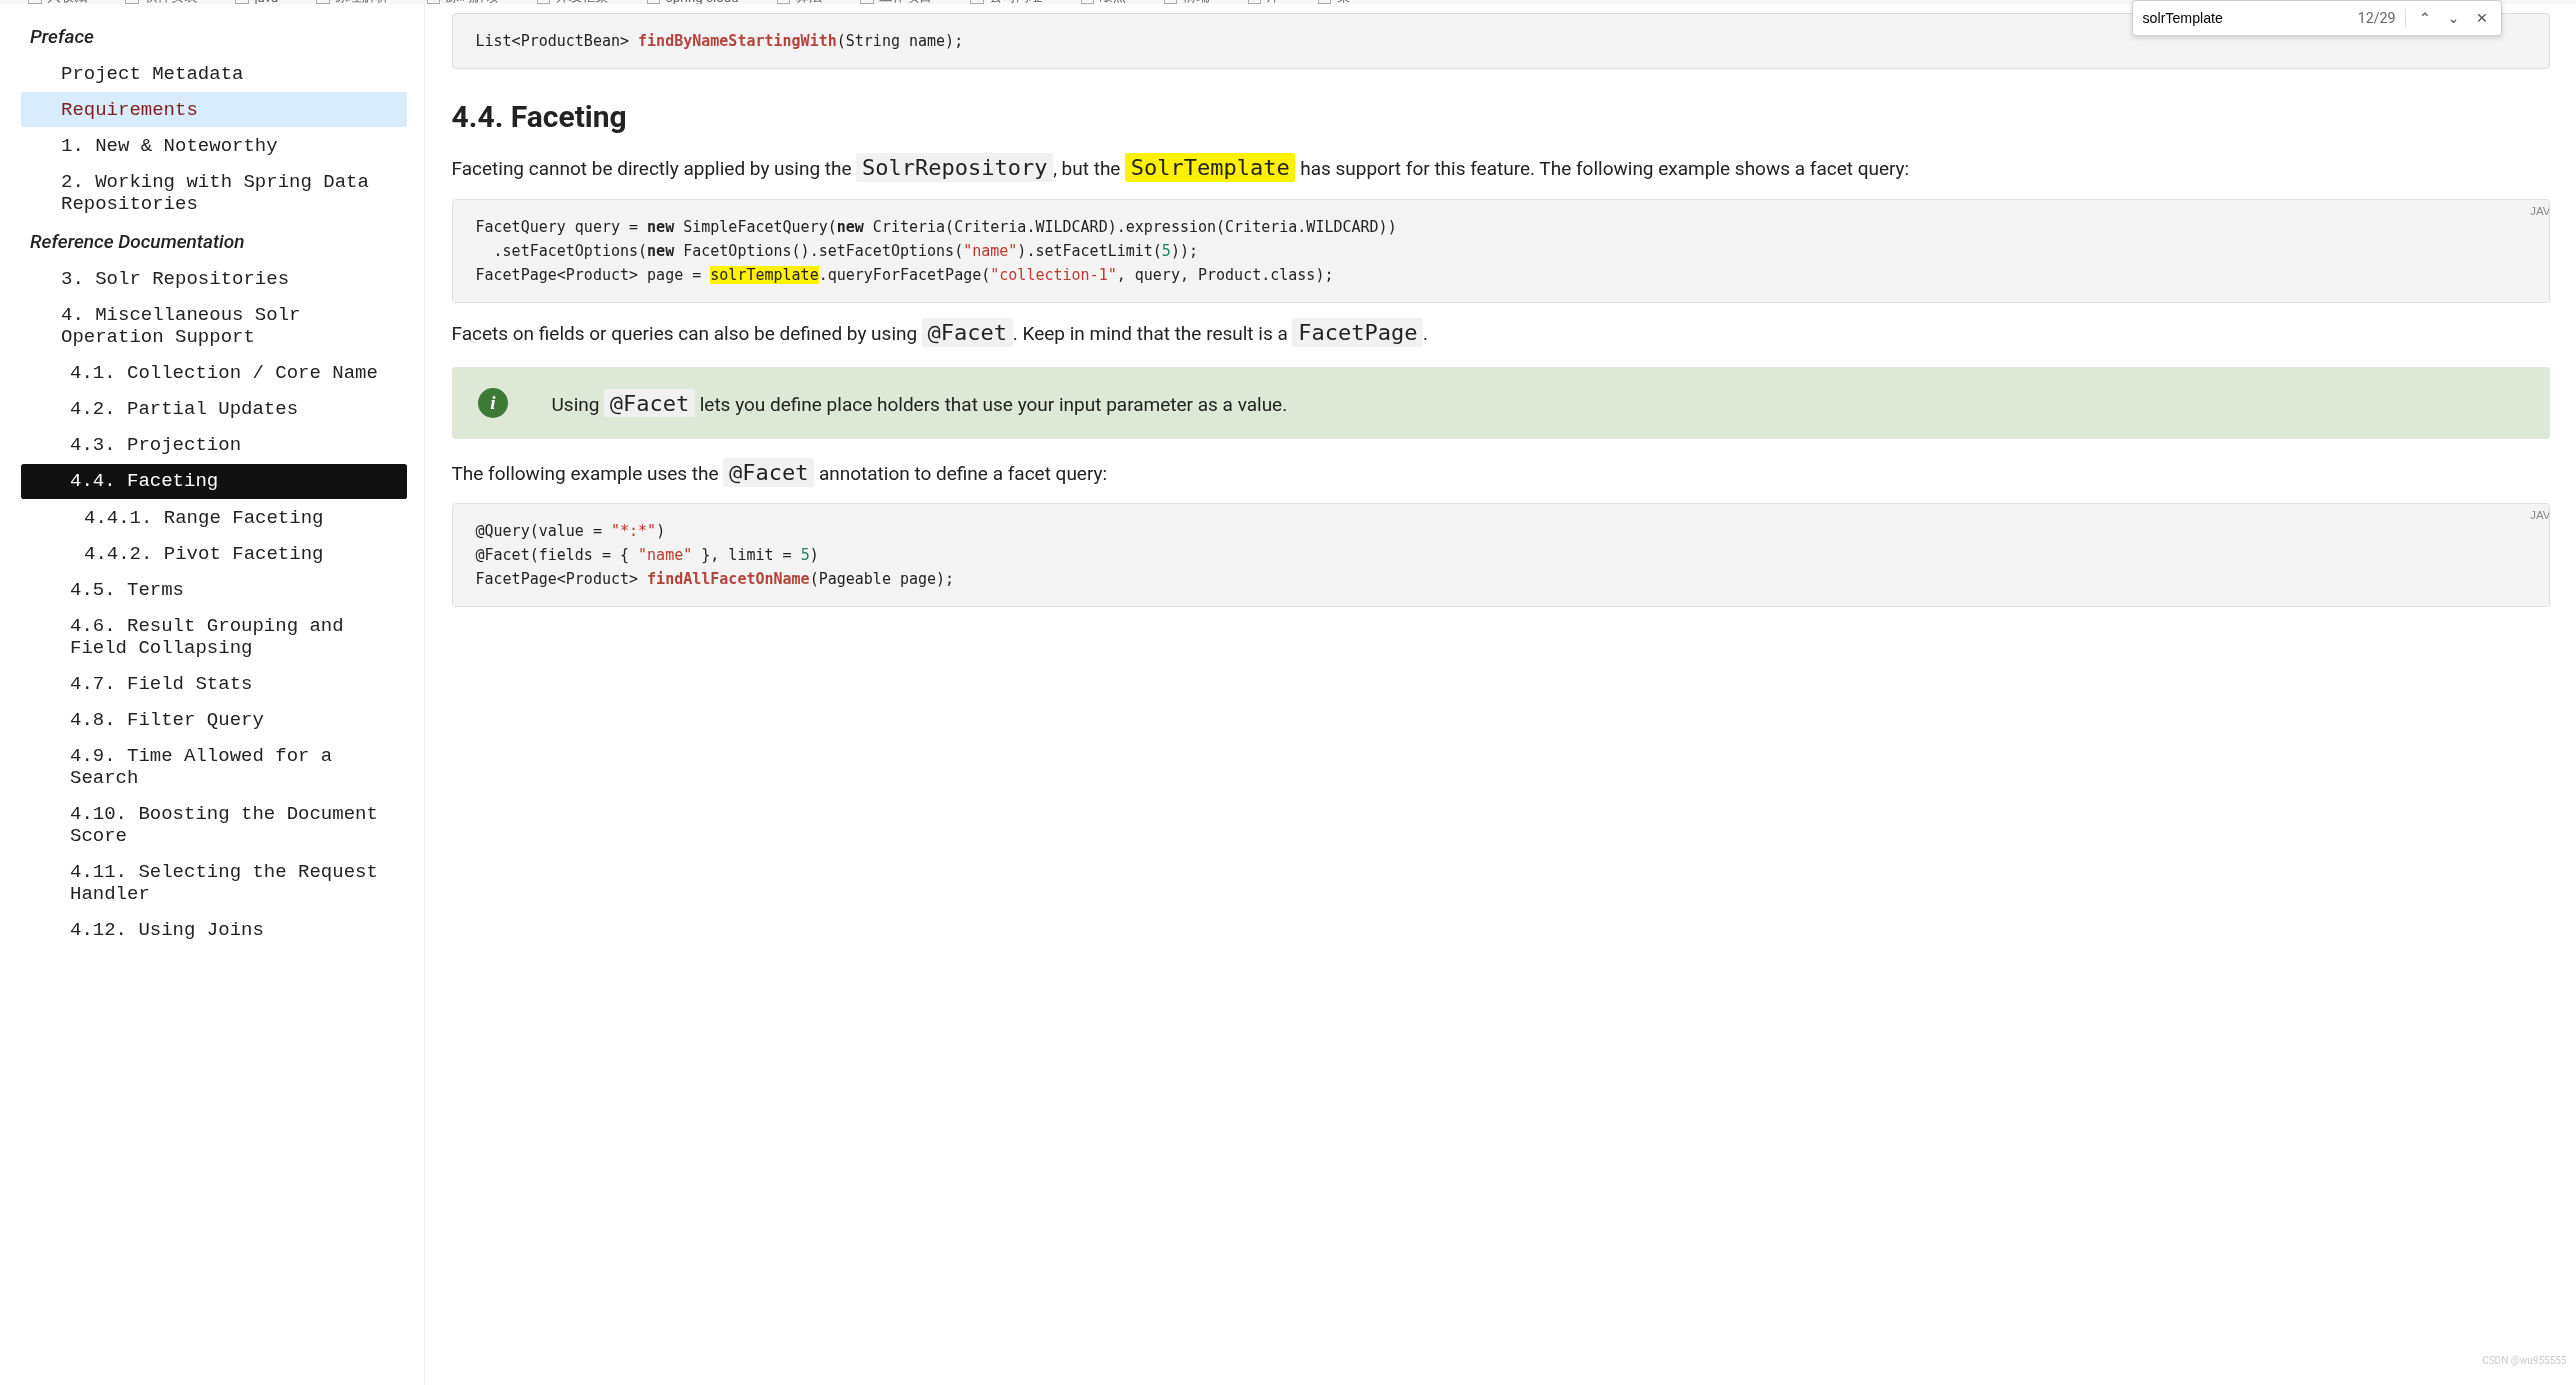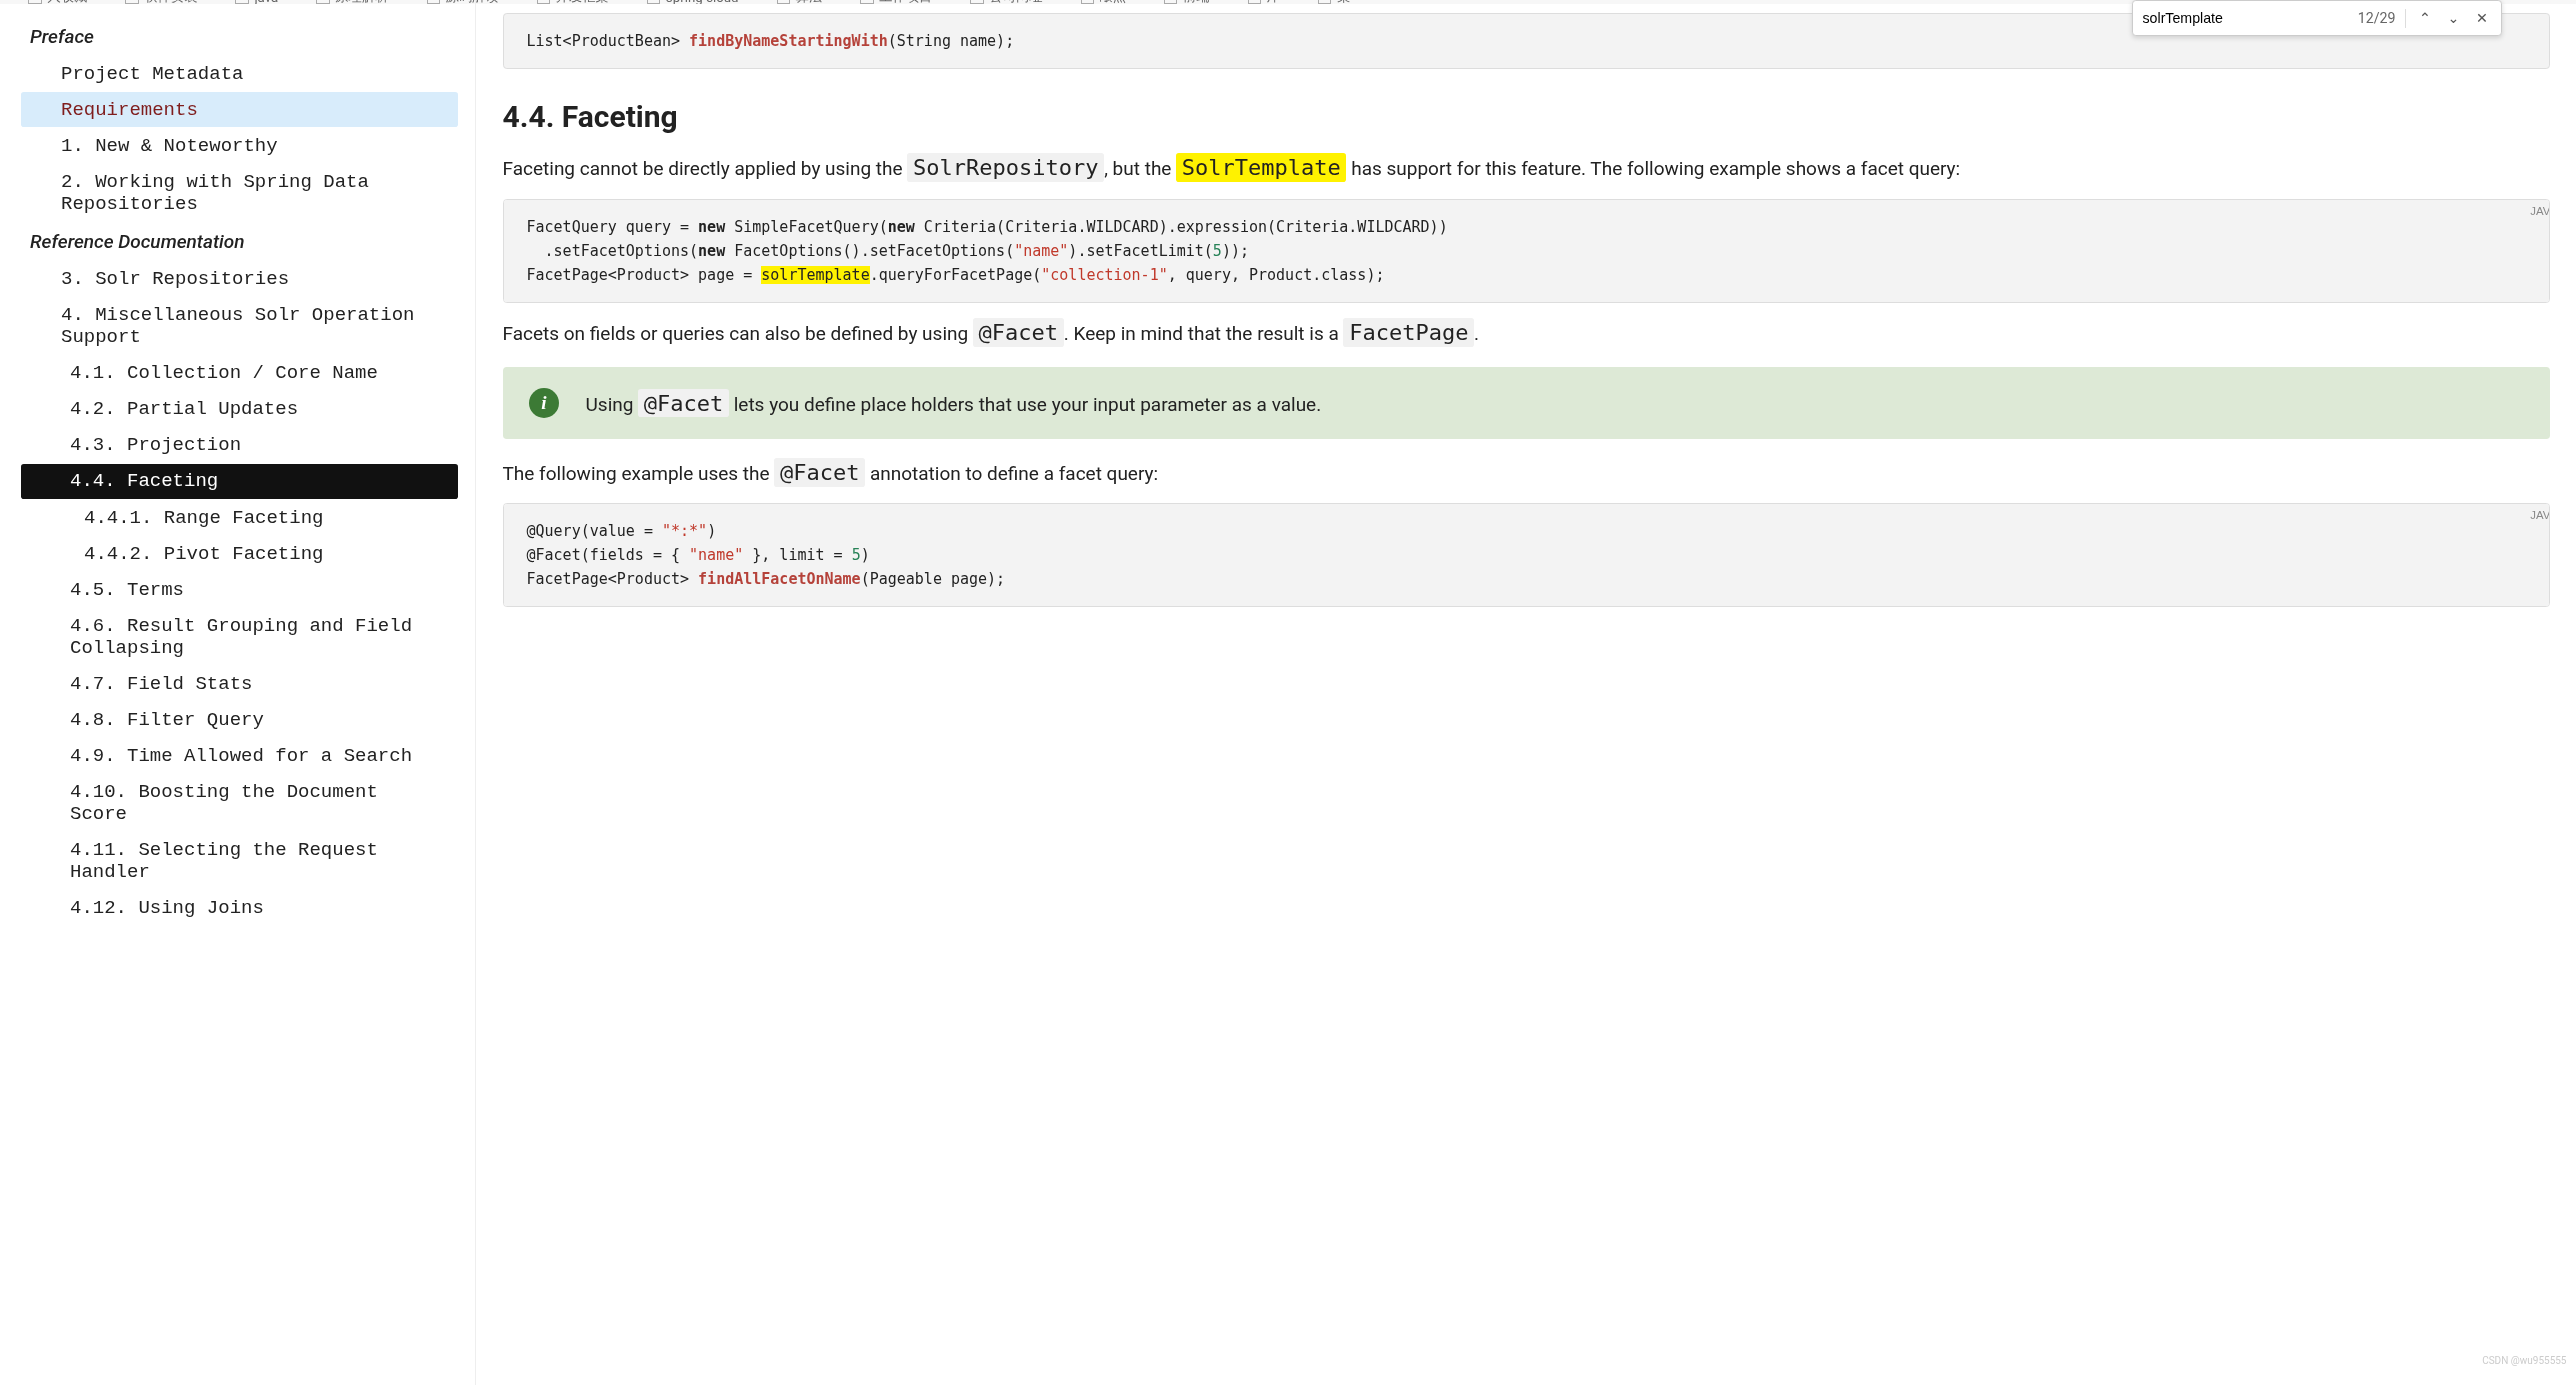--- a/index.html
+++ b/index.html
@@ -1,18 +1,18 @@
 <!DOCTYPE html>
 <html style="font-size:15px"><head>
 <meta charset="utf-8">
 <style>
 * { margin:0; padding:0; box-sizing:border-box; }
 body { font-family:-apple-system,BlinkMacSystemFont,"Segoe UI",Roboto,sans-serif; color:#222; overflow:hidden; }
 .root { display:flex; height:100vh; }
-.sidebar { width:476px; border-right:0.9px solid #eee; overflow-y:auto; padding:17px 0 17px 0; position:relative; }
+.sidebar { width:425px; border-right:0.9px solid #eee; overflow-y:auto; padding:17px 0 17px 0; position:relative; }
 .sidebar::-webkit-scrollbar { width:7.6px; }
 .sidebar::-webkit-scrollbar-thumb { background:#bbb; border-radius:3.8px; }
 .sidebar::-webkit-scrollbar-track { background:#f5f5f5; }
 .nav-section { font-size:19px; font-style:italic; font-weight:500; padding:7.6px 30px; }
 .nav-item { font-size:19px; padding:6.6px 19px 6.6px 40px; cursor:pointer; margin:0.9px 17px 0.9px 21px; border-radius:2.8px;font-family:Liberation Mono, monospace; }
 .nav-item.lvl2 { padding-left:49px; }
 .nav-item.lvl3 { padding-left:63px; }
 .nav-item.sel-blue { background:#d8ecfb; color:#7f1d1d; }
 .nav-item.sel-black { background:#111; color:#fff; }
 .main { flex:1; overflow-y:auto; padding:0 26.5px 28.4px 26.5px; }
@@ -22,21 +22,21 @@
 .fn { color:#b5423a; font-weight:700; }
 .str { color:#c0392b; }
 .num { color:#278257; }
 .hl { background:#fff200; }
 h2.section { font-size:30px; font-weight:700; margin:30px 0 17px 0; }
 p.body { font-size:19px; line-height:1.55; margin:11.4px 0; }
 code.inline { font-family:Menlo,Monaco,Consolas,monospace; background:#f1f1f1; padding:1.9px 5.7px; border-radius:2.8px; font-size:22px; }
 code.inline.hl { background:#fff200; }
 .note { background:#dde9d6; border-radius:3.8px; padding:21px 26.5px; display:flex; align-items:center; gap:26.5px; margin:17px 0; }
 .note-icon { width:30px; height:30px; border-radius:50%; background:#3c7a35; display:flex; align-items:center; justify-content:center; color:#fff; font-weight:700; font-size:19px; flex-shrink:0; font-style:italic; font-family:Georgia,serif; }
-.note-text { font-size:19px; }
+.note-text { font-size:19px;margin-left:17px; }
 .find-bar { position:fixed; top:0; right:74px; width:370px; height:36px; background:#fff; border:0.9px solid #ccc; border-radius:3.8px; box-shadow:0 1.9px 5.7px rgba(0,0,0,0.15); display:flex; align-items:center; padding:0 9.5px; gap:9.5px; font-size:14.2px; z-index:100; }
 .find-input { flex:1; border:none; outline:none; font-size:14.2px; }
 .find-count { color:#666; }
 .find-btn { cursor:pointer; color:#555; width:19px; text-align:center; user-select:none; }
 .bookmarks { position:fixed; top:-9.5px; left:0; right:0; height:13.3px; background:#f7f7f7; display:flex; gap:38px; padding-left:28.4px; font-size:13.3px; color:#666; align-items:center; overflow:hidden; }
 .bm { display:flex; align-items:center; gap:5.7px; white-space:nowrap; }
 .bm-cb { width:13.3px; height:13.3px; border:0.9px solid #aaa; }
 .watermark { position:fixed; bottom:19px; right:9.5px; font-size:10px; color:#ccc; }
 </style>
 </head>

